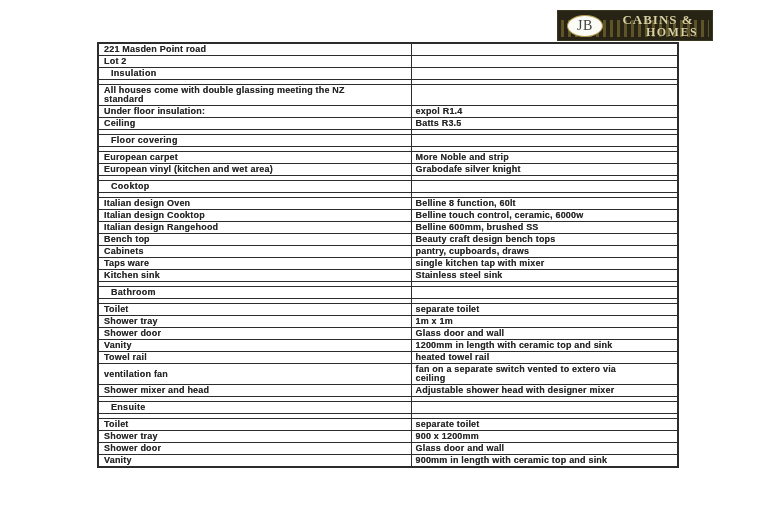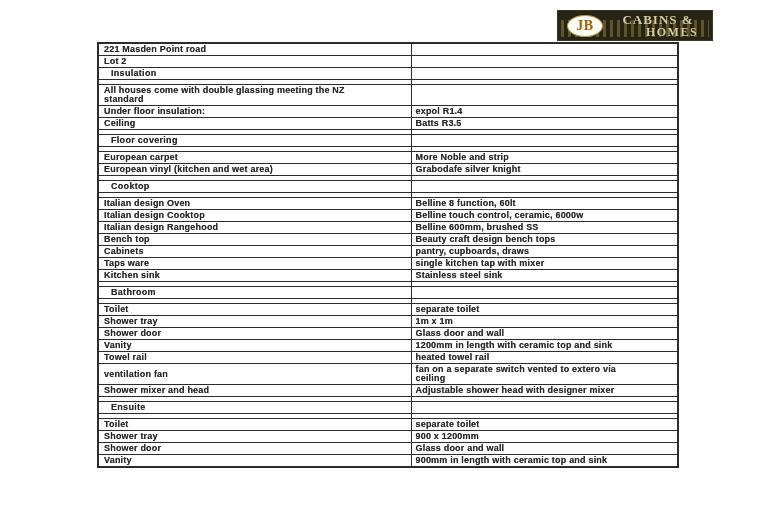--- a/index.html
+++ b/index.html
@@ -48,23 +48,23 @@
     border-radius: 50%;
     background: #fbfbf6;
     border: 1px solid #b09a4a;
     display: flex;
     align-items: center;
     justify-content: center;
     box-sizing: border-box;
   }
   .logo .oval span {
     font-family: "Liberation Serif", serif;
-    font-weight: 700;
+    font-weight: 400;
     font-size: 14px;
-    color: #a16207;
+    color: #404040;
     letter-spacing: 0.5px;
   }
   .logo .logo-text {
     position: relative;
     z-index: 1;
     margin-left: 7px;
     width: 96px;
     text-align: center;
     font-family: "Liberation Serif", serif;
     font-weight: 700;

